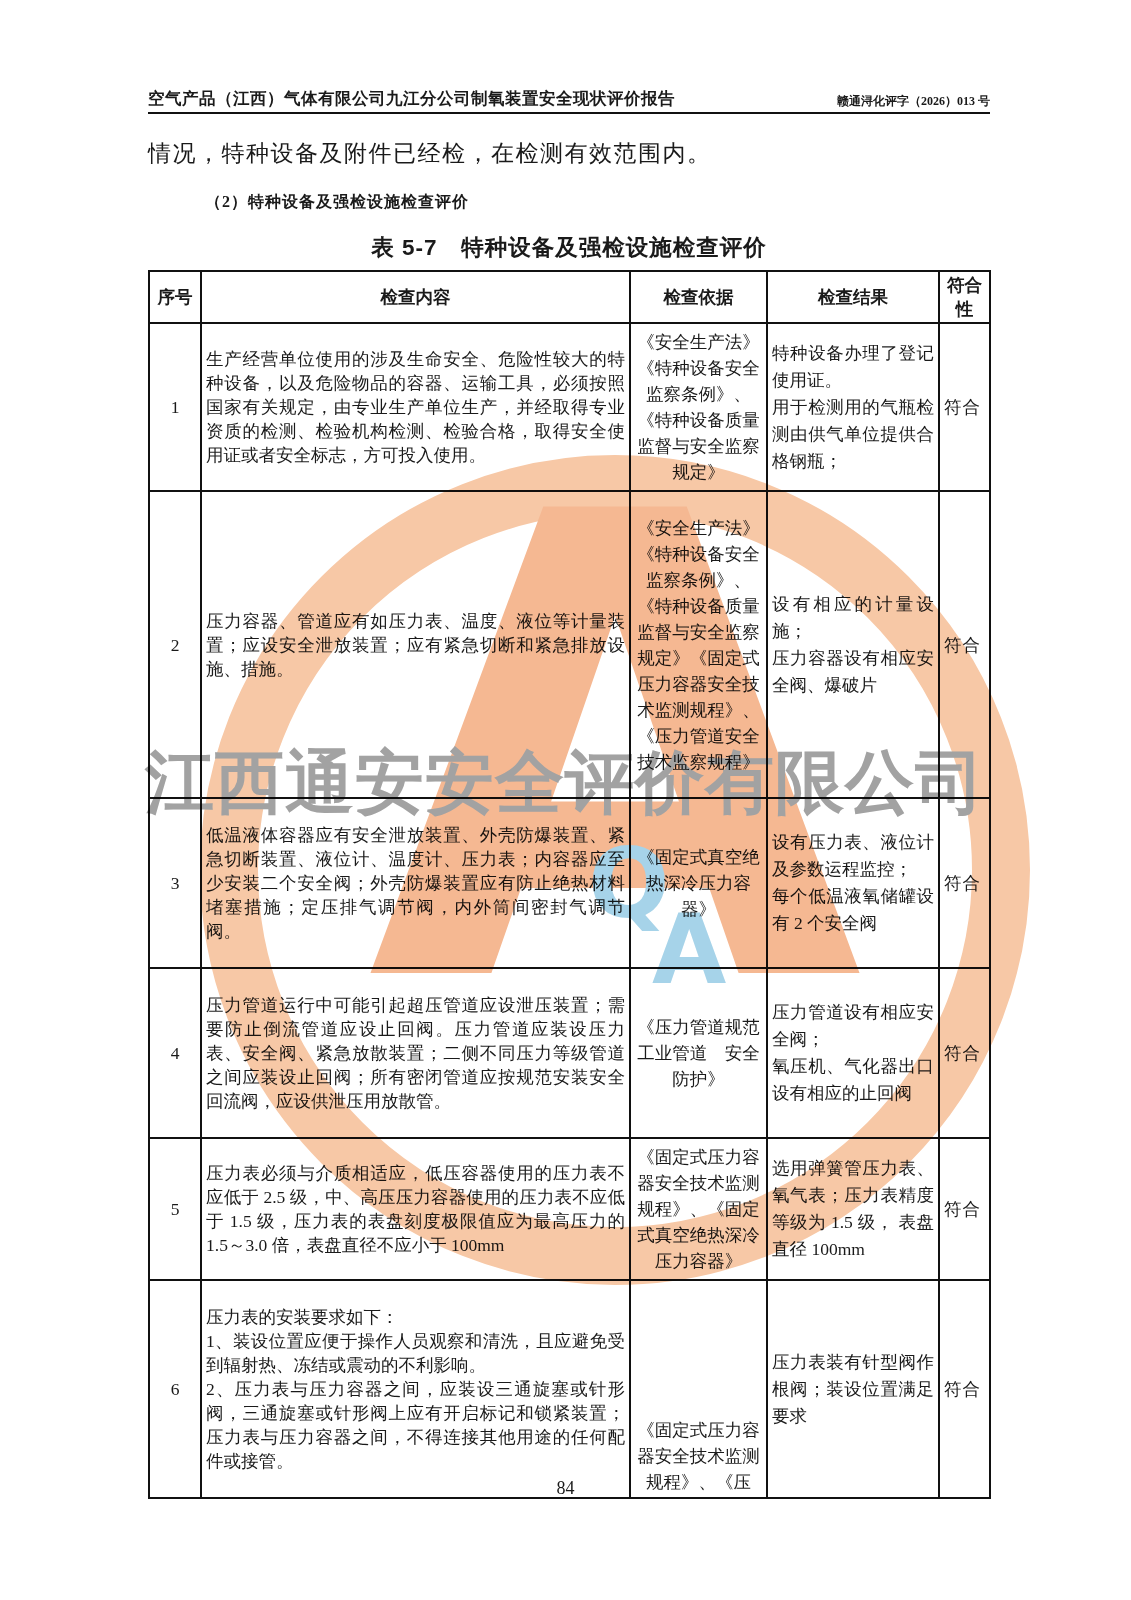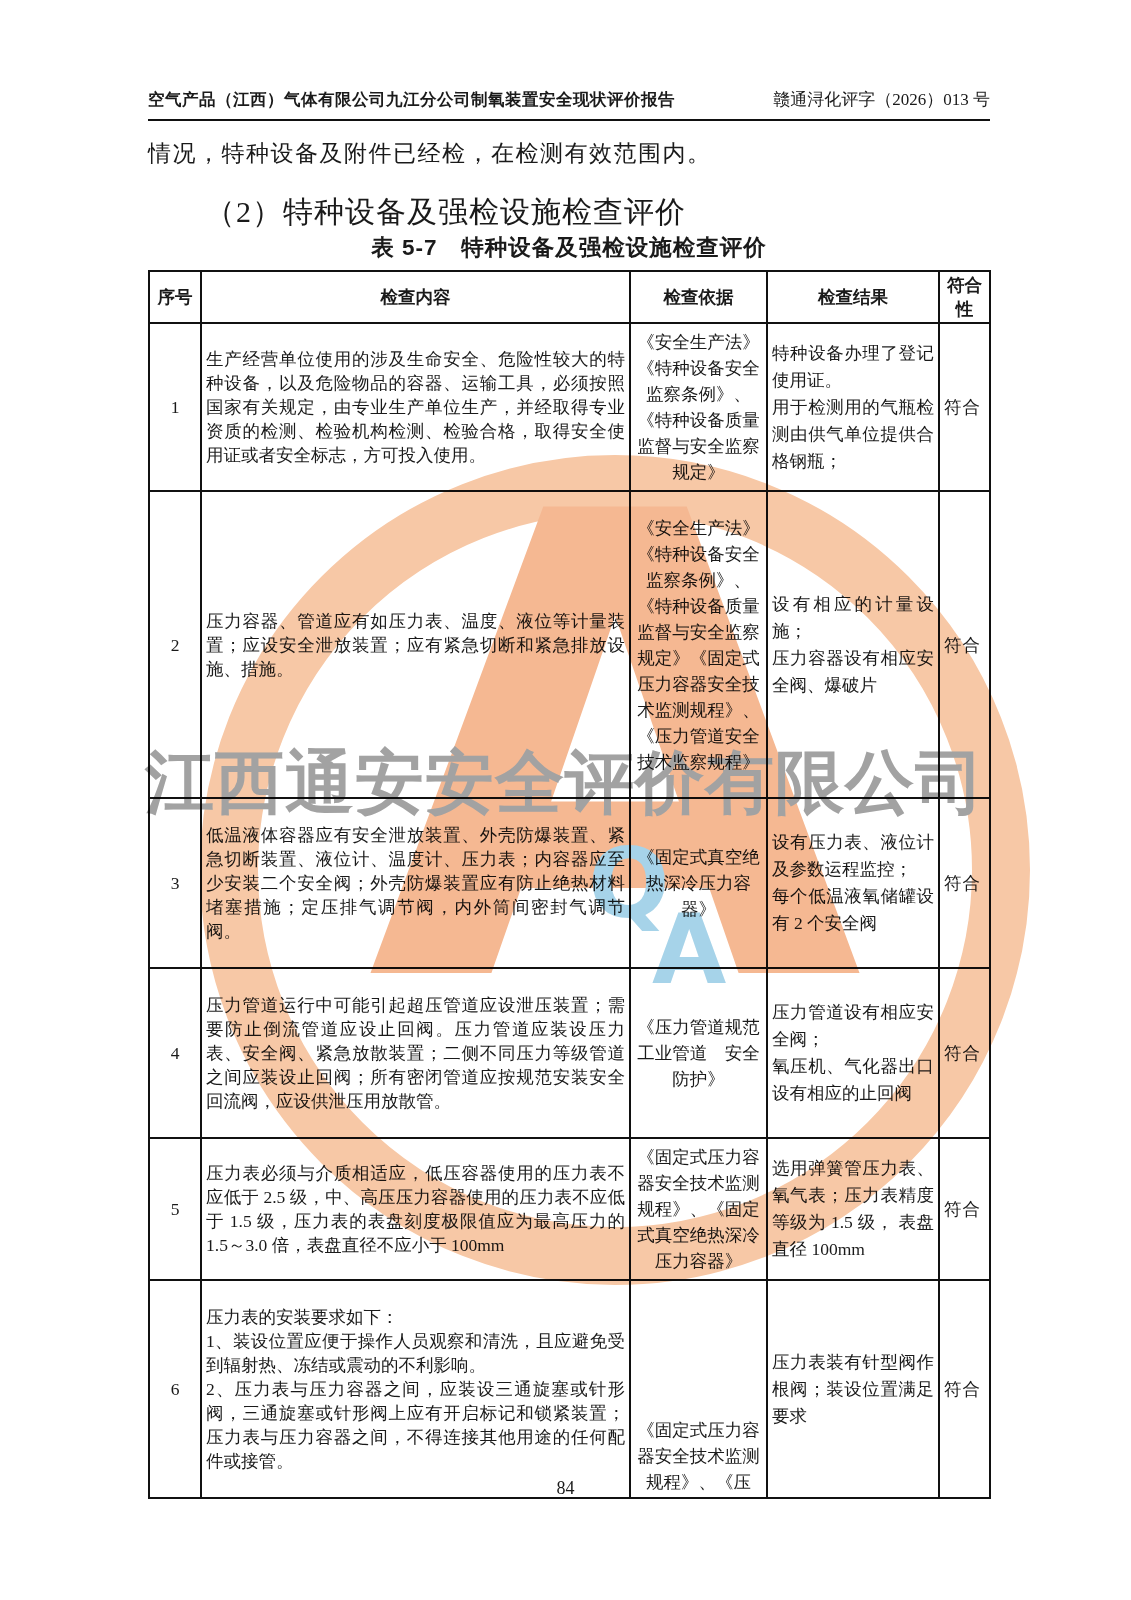--- a/index.html
+++ b/index.html
@@ -11,34 +11,34 @@
     position: relative;
     overflow: hidden;
   }
   .page { position: relative; width: 1131px; height: 1600px; }
 
   
   .doc-header {
     position: absolute; left: 148px; top: 88px; width: 842px;
     display: flex; justify-content: space-between; align-items: flex-end;
     border-bottom: 2.5px solid #111;
-    padding-bottom: 8px;
+    padding-bottom: 2px;
     font-family: "Liberation Sans", "DejaVu Sans", sans-serif;
   }
   .doc-header .left  { font-size: 16.5px; font-weight: bold; letter-spacing: .5px; }
-  .doc-header .right { font-size: 17px;  font-weight: normal; font-family: "Liberation Serif", serif; text-align: center; }
+  .doc-header .right { font-size: 12px;  font-weight: bold; font-family: "Liberation Serif", serif; text-align: center; }
 
   
   .para {
     position: absolute; left: 148px; top: 138px; width: 842px;
     font-size: 23px; letter-spacing: 1.5px;
   }
   .subheading {
     position: absolute; left: 148px; top: 192px; width: 842px;
-    font-size: 30px; letter-spacing: 1px; text-indent: 57px;
+    font-size: 16px; letter-spacing: 1px; text-indent: 57px; font-weight: bold;
   }
   .table-title {
     position: absolute; left: 148px; top: 232px; width: 842px;
     text-align: center; font-size: 22.5px; font-weight: bold;
     font-family: "Liberation Sans", "DejaVu Sans", sans-serif;
     letter-spacing: 1px;
   }
 
   
   table.checklist {

